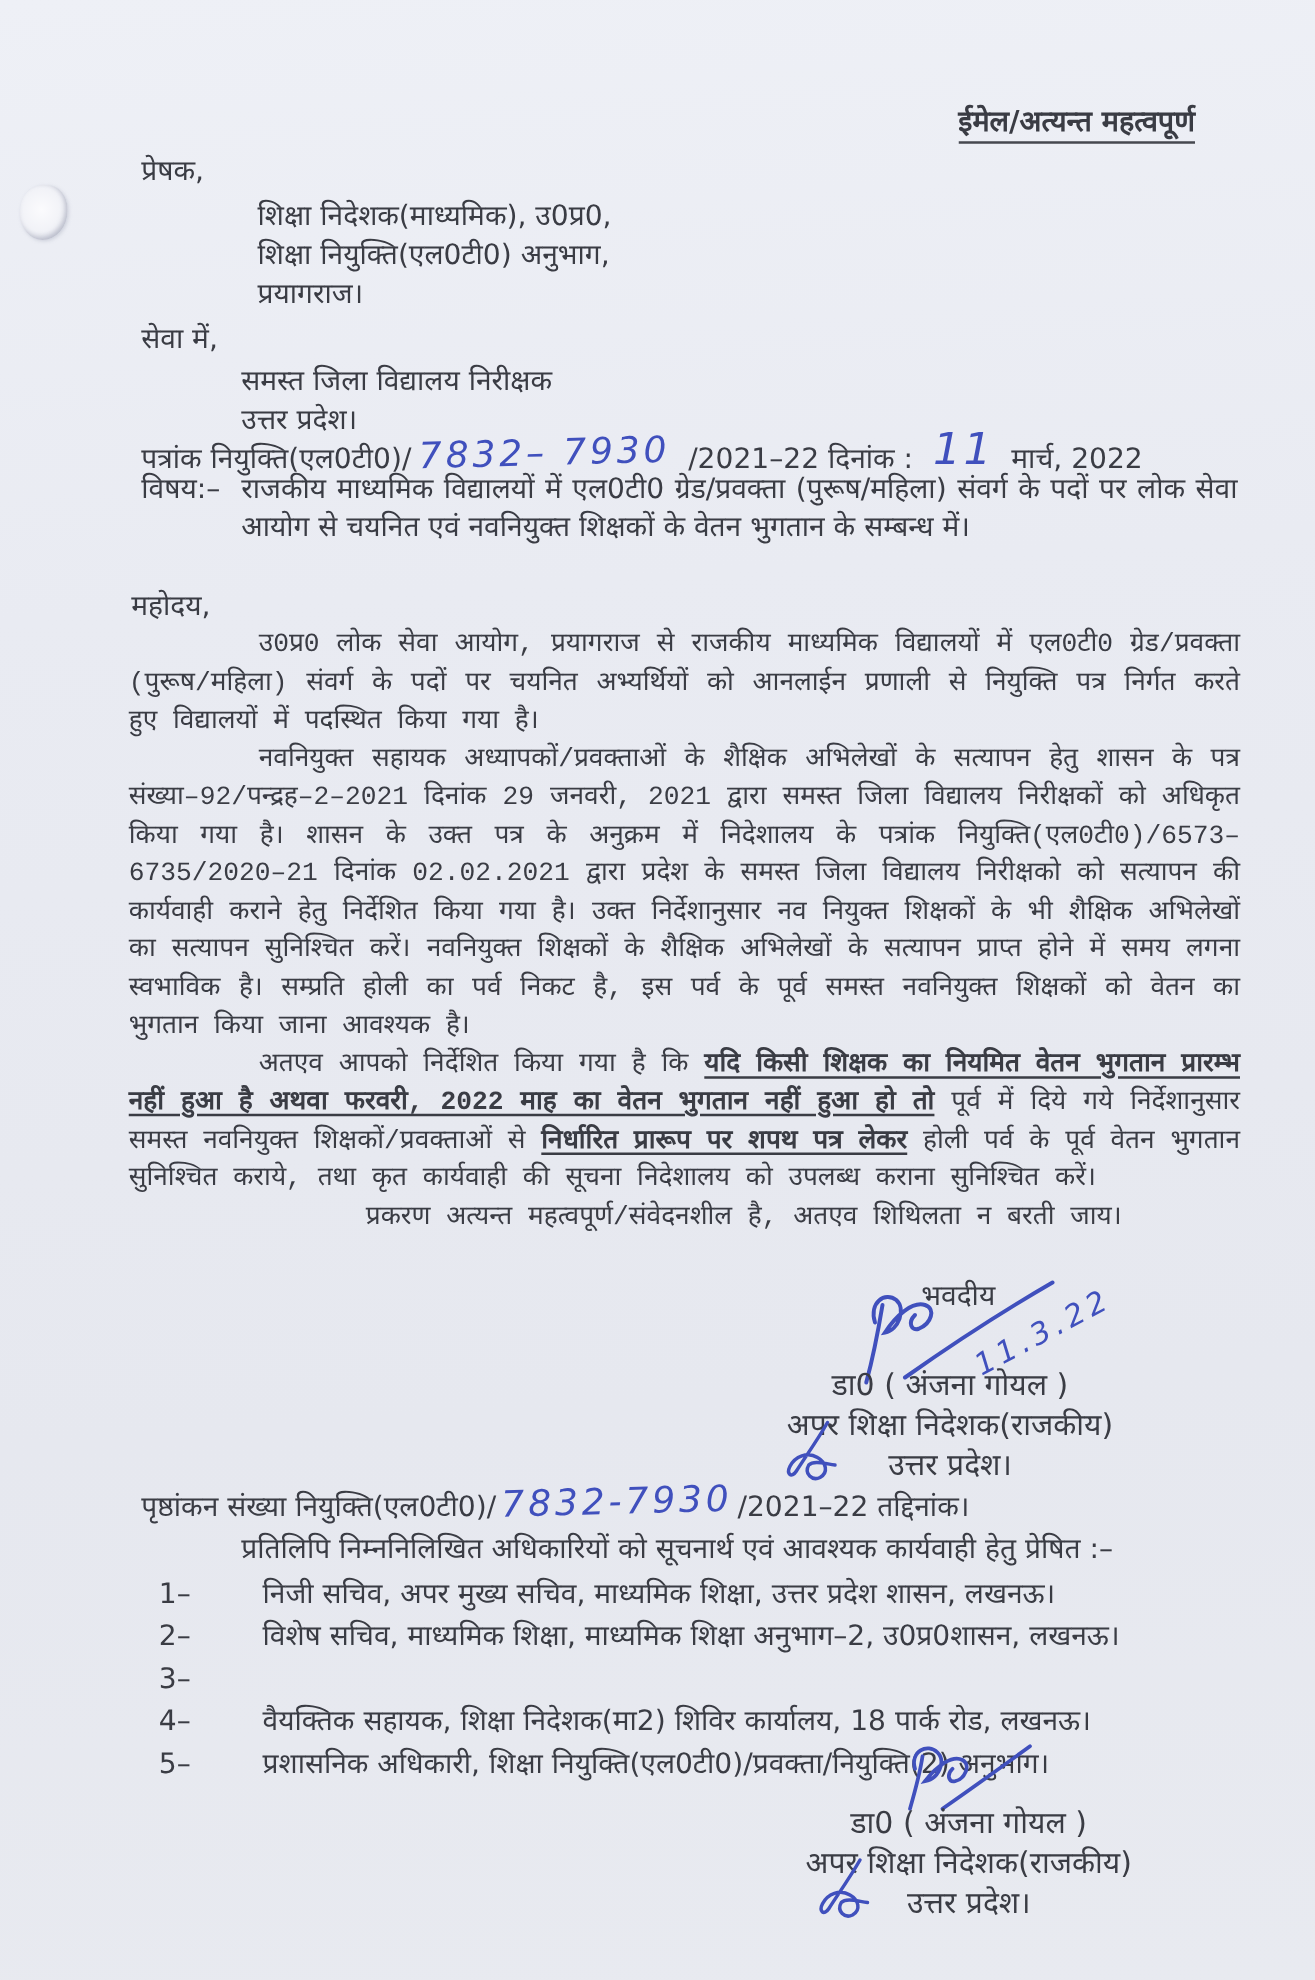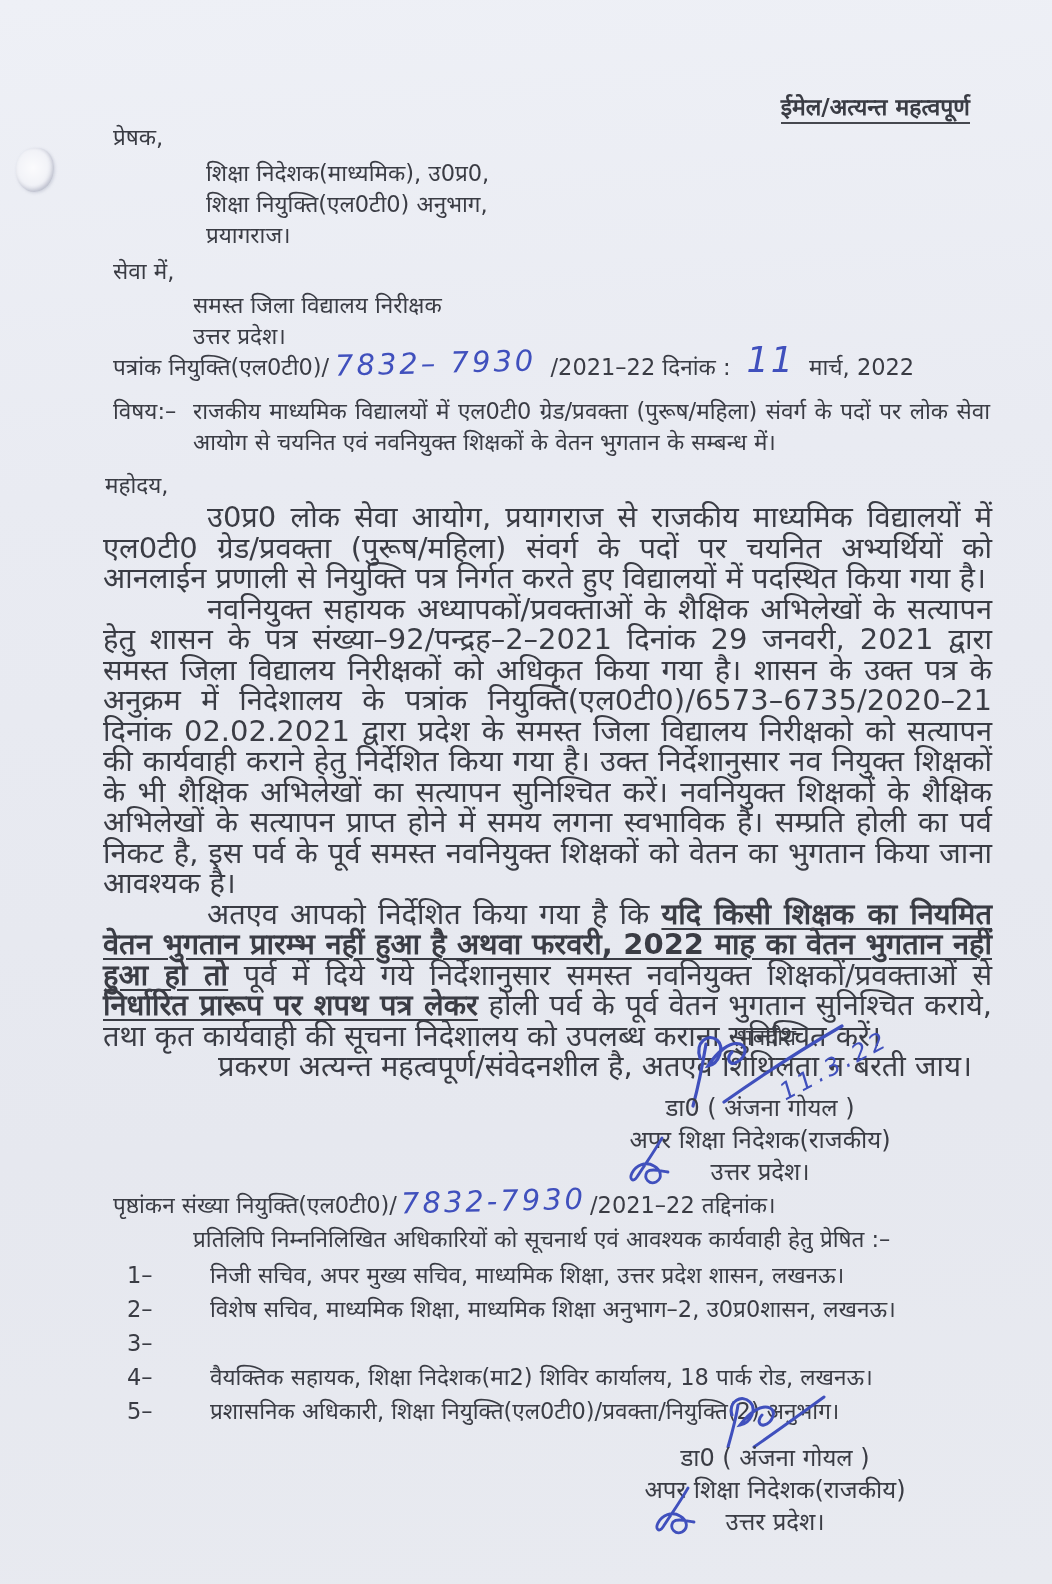--- a/index.html
+++ b/index.html
@@ -46,49 +46,49 @@
   }
   svg{display:block;}
 </style>
 </head>
 <body>
 
 <div class="page">
 
   <div class="abs staple" style="left:16px;top:148px;"></div>
 
-  <div class="abs" style="top:80px;right:82px;margin-top:10px;">
+  <div class="abs" style="top:80px;right:96px;">
     <span class="priority">ईमेल/अत्यन्त महत्वपूर्ण</span>
   </div>
 
   <div class="abs line" style="left:113px;top:122px;">प्रेषक,</div>
   <div class="abs line" style="left:206px;top:158px;">
     <div>शिक्षा निदेशक(माध्यमिक), उ0प्र0,</div>
     <div>शिक्षा नियुक्ति(एल0टी0) अनुभाग,</div>
     <div>प्रयागराज।</div>
   </div>
 
   <div class="abs line" style="left:113px;top:256px;">सेवा में,</div>
   <div class="abs line" style="left:193px;top:290px;">
     <div>समस्त जिला विद्यालय निरीक्षक</div>
     <div>उत्तर प्रदेश।</div>
   </div>
 
   <div class="abs line" style="left:113px;top:348px;width:889px;white-space:nowrap;">
     <span>पत्रांक नियुक्ति(एल0टी0)/</span><span class="pen hand-num">7832– 7930</span><span>/2021–22 दिनांक :</span><span class="pen hand-day">11</span><span>मार्च, 2022</span>
   </div>
 
-  <div class="abs line subject-wrap" style="left:113px;top:396px;width:877px;">
+  <div class="abs line subject-wrap" style="left:113px;top:376px;width:877px;">
     <span class="subject-label">विषय:–</span>
     <span class="just" style="flex:1;">राजकीय माध्यमिक विद्यालयों में एल0टी0 ग्रेड/प्रवक्ता (पुरूष/महिला) संवर्ग के पदों पर लोक सेवा आयोग से चयनित एवं नवनियुक्त शिक्षकों के वेतन भुगतान के सम्बन्ध में।</span>
   </div>
 
   <div class="abs line" style="left:105px;top:470px;">महोदय,</div>
 
-  <div class="abs body-flow just" style="left:103px;top:502px;width:889px;font-size:29px;line-height:30.5px;">
+  <div class="abs body-flow just" style="left:103px;top:502px;width:889px;font-size:21px;line-height:30.5px;font-family:Liberation Mono, monospace;">
     <p>उ0प्र0 लोक सेवा आयोग, प्रयागराज से राजकीय माध्यमिक विद्यालयों में एल0टी0 ग्रेड/प्रवक्ता (पुरूष/महिला) संवर्ग के पदों पर चयनित अभ्यर्थियों को आनलाईन प्रणाली से नियुक्ति पत्र निर्गत करते हुए विद्यालयों में पदस्थित किया गया है।</p>
     <p>नवनियुक्त सहायक अध्यापकों/प्रवक्ताओं के शैक्षिक अभिलेखों के सत्यापन हेतु शासन के पत्र संख्या–92/पन्द्रह–2–2021 दिनांक 29 जनवरी, 2021 द्वारा समस्त जिला विद्यालय निरीक्षकों को अधिकृत किया गया है। शासन के उक्त पत्र के अनुक्रम में निदेशालय के पत्रांक नियुक्ति(एल0टी0)/6573–6735/2020–21 दिनांक 02.02.2021 द्वारा प्रदेश के समस्त जिला विद्यालय निरीक्षको को सत्यापन की कार्यवाही कराने हेतु निर्देशित किया गया है। उक्त निर्देशानुसार नव नियुक्त शिक्षकों के भी शैक्षिक अभिलेखों का सत्यापन सुनिश्चित करें। नवनियुक्त शिक्षकों के शैक्षिक अभिलेखों के सत्यापन प्राप्त होने में समय लगना स्वभाविक है। सम्प्रति होली का पर्व निकट है, इस पर्व के पूर्व समस्त नवनियुक्त शिक्षकों को वेतन का भुगतान किया जाना आवश्यक है।</p>
     <p><span>अतएव आपको निर्देशित किया गया है कि </span><span class="bold-ul">यदि किसी शिक्षक का नियमित वेतन भुगतान प्रारम्भ नहीं हुआ है अथवा फरवरी, 2022 माह का वेतन भुगतान नहीं हुआ हो तो</span><span> पूर्व में दिये गये निर्देशानुसार समस्त नवनियुक्त शिक्षकों/प्रवक्ताओं से </span><span class="bold-ul">निर्धारित प्रारूप पर शपथ पत्र लेकर</span><span> होली पर्व के पूर्व वेतन भुगतान सुनिश्चित कराये, तथा कृत कार्यवाही की सूचना निदेशालय को उपलब्ध कराना सुनिश्चित करें।</span></p>
     <p style="text-indent:95px;text-align:center;">प्रकरण अत्यन्त महत्वपूर्ण/संवेदनशील है, अतएव शिथिलता न बरती जाय।</p>
   </div>
 
   <div class="abs line" style="left:737px;top:1022px;">भवदीय</div>
 
   <div class="abs" style="left:672px;top:1014px;">
     <svg viewBox="0 0 215 100" width="215" height="100">

